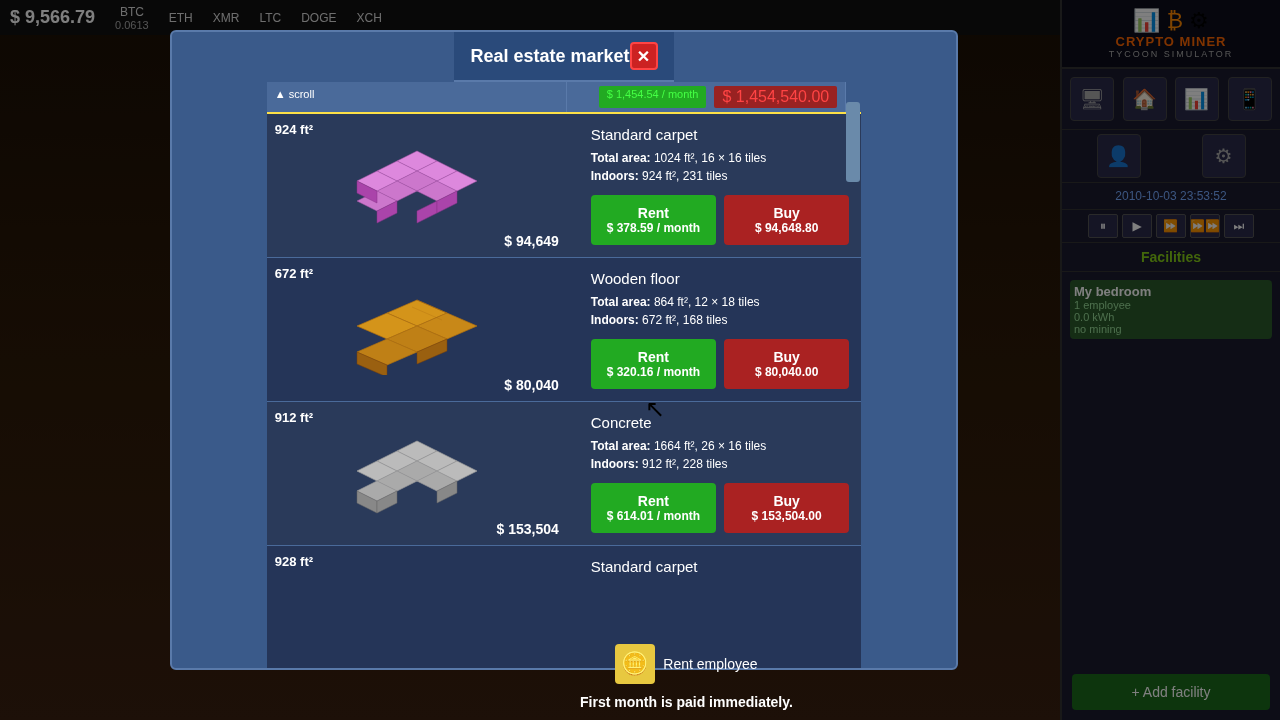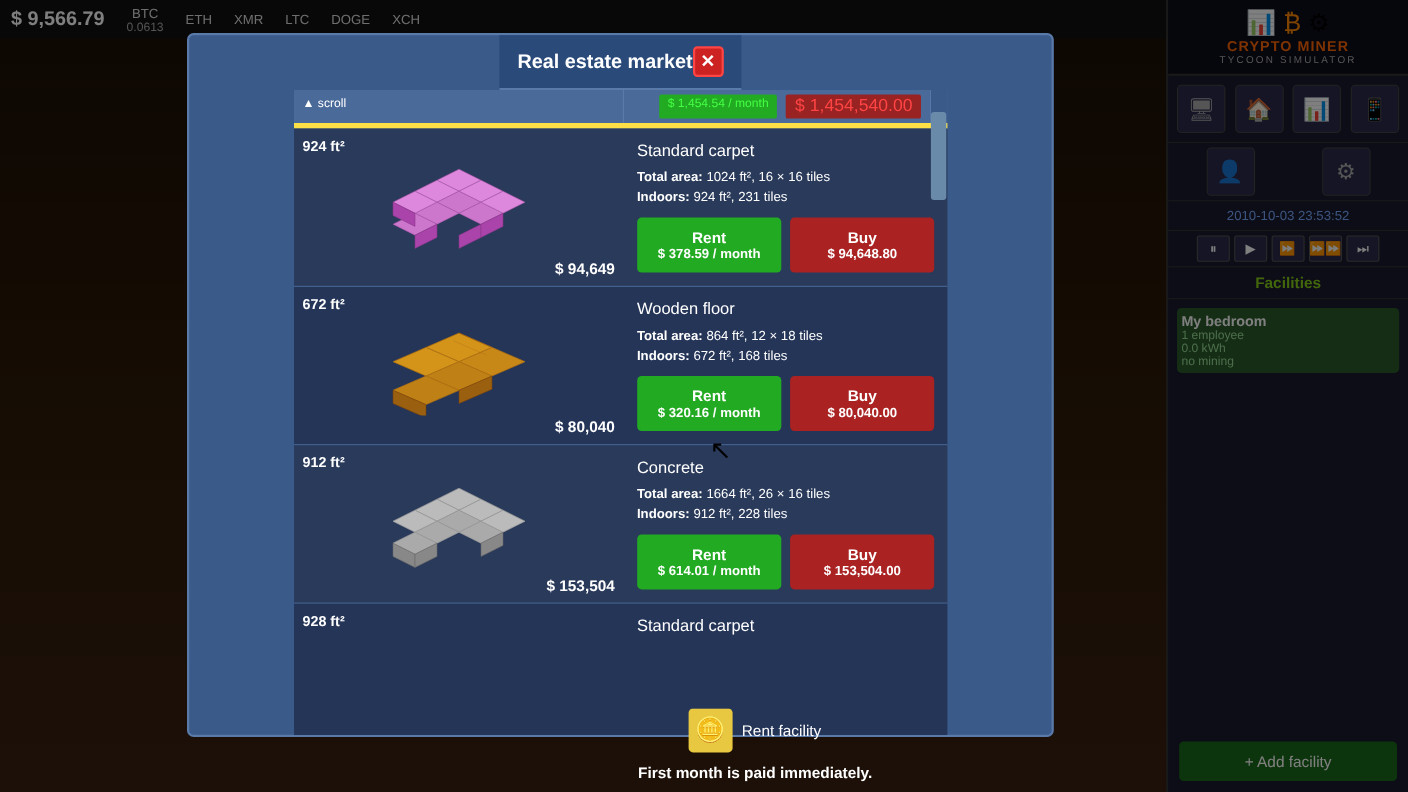--- a/index.html
+++ b/index.html
@@ -220,20 +220,21 @@
     .modal-body {
       overflow-y: auto;
       flex: 1;
     }
 
     
     .property-row {
       display: flex;
       border-bottom: 1px solid #4a6a9a;
       background: #2a3a5a;
+      gap: 12px;
     }
     .property-row:nth-child(odd) { background: #253558; }
 
     .property-image {
       width: 300px;
       min-height: 140px;
       display: flex;
       flex-direction: column;
       align-items: center;
       justify-content: center;
@@ -304,21 +305,21 @@
       cursor: pointer;
       border-radius: 4px;
       text-align: center;
     }
     .btn-price { font-size: 12px; display: block; }
 
     
     .scroll-stub {
       display: flex;
       background: #4a6a9a;
-      border-bottom: 5px solid #fde047;
+      border-bottom: 2px solid #fde047;
       gap: 24px;
     }
     .scroll-stub-left {
       width: 300px;
       padding: 6px 8px;
       border-right: 1px solid #5a7aaa;
     }
     .scroll-stub-right {
       flex: 1;
       display: flex;
@@ -608,21 +609,21 @@
         </div>
       </div>
     </div>
   </div>
 </div>
 
 <div class="tooltip-area" style="left:580px;transform:none;bottom:10px;">
   <div style="display:flex;align-items:center;gap:10px;flex-direction:column;">
     <div style="display:flex;align-items:center;gap:8px;">
       <div style="width:40px;height:40px;background:#e8c840;border-radius:4px;display:flex;align-items:center;justify-content:center;font-size:22px;">🪙</div>
-      <span class="tooltip-label">Rent facility</span>
+      <span class="tooltip-label">Rent employee</span>
     </div>
     <span class="tooltip-note">First month is paid immediately.</span>
   </div>
 </div>
 
 <div style="position:absolute;left:645px;top:395px;z-index:200;pointer-events:none;font-size:24px;">
   ↖
 </div>
 
 </body></html>

